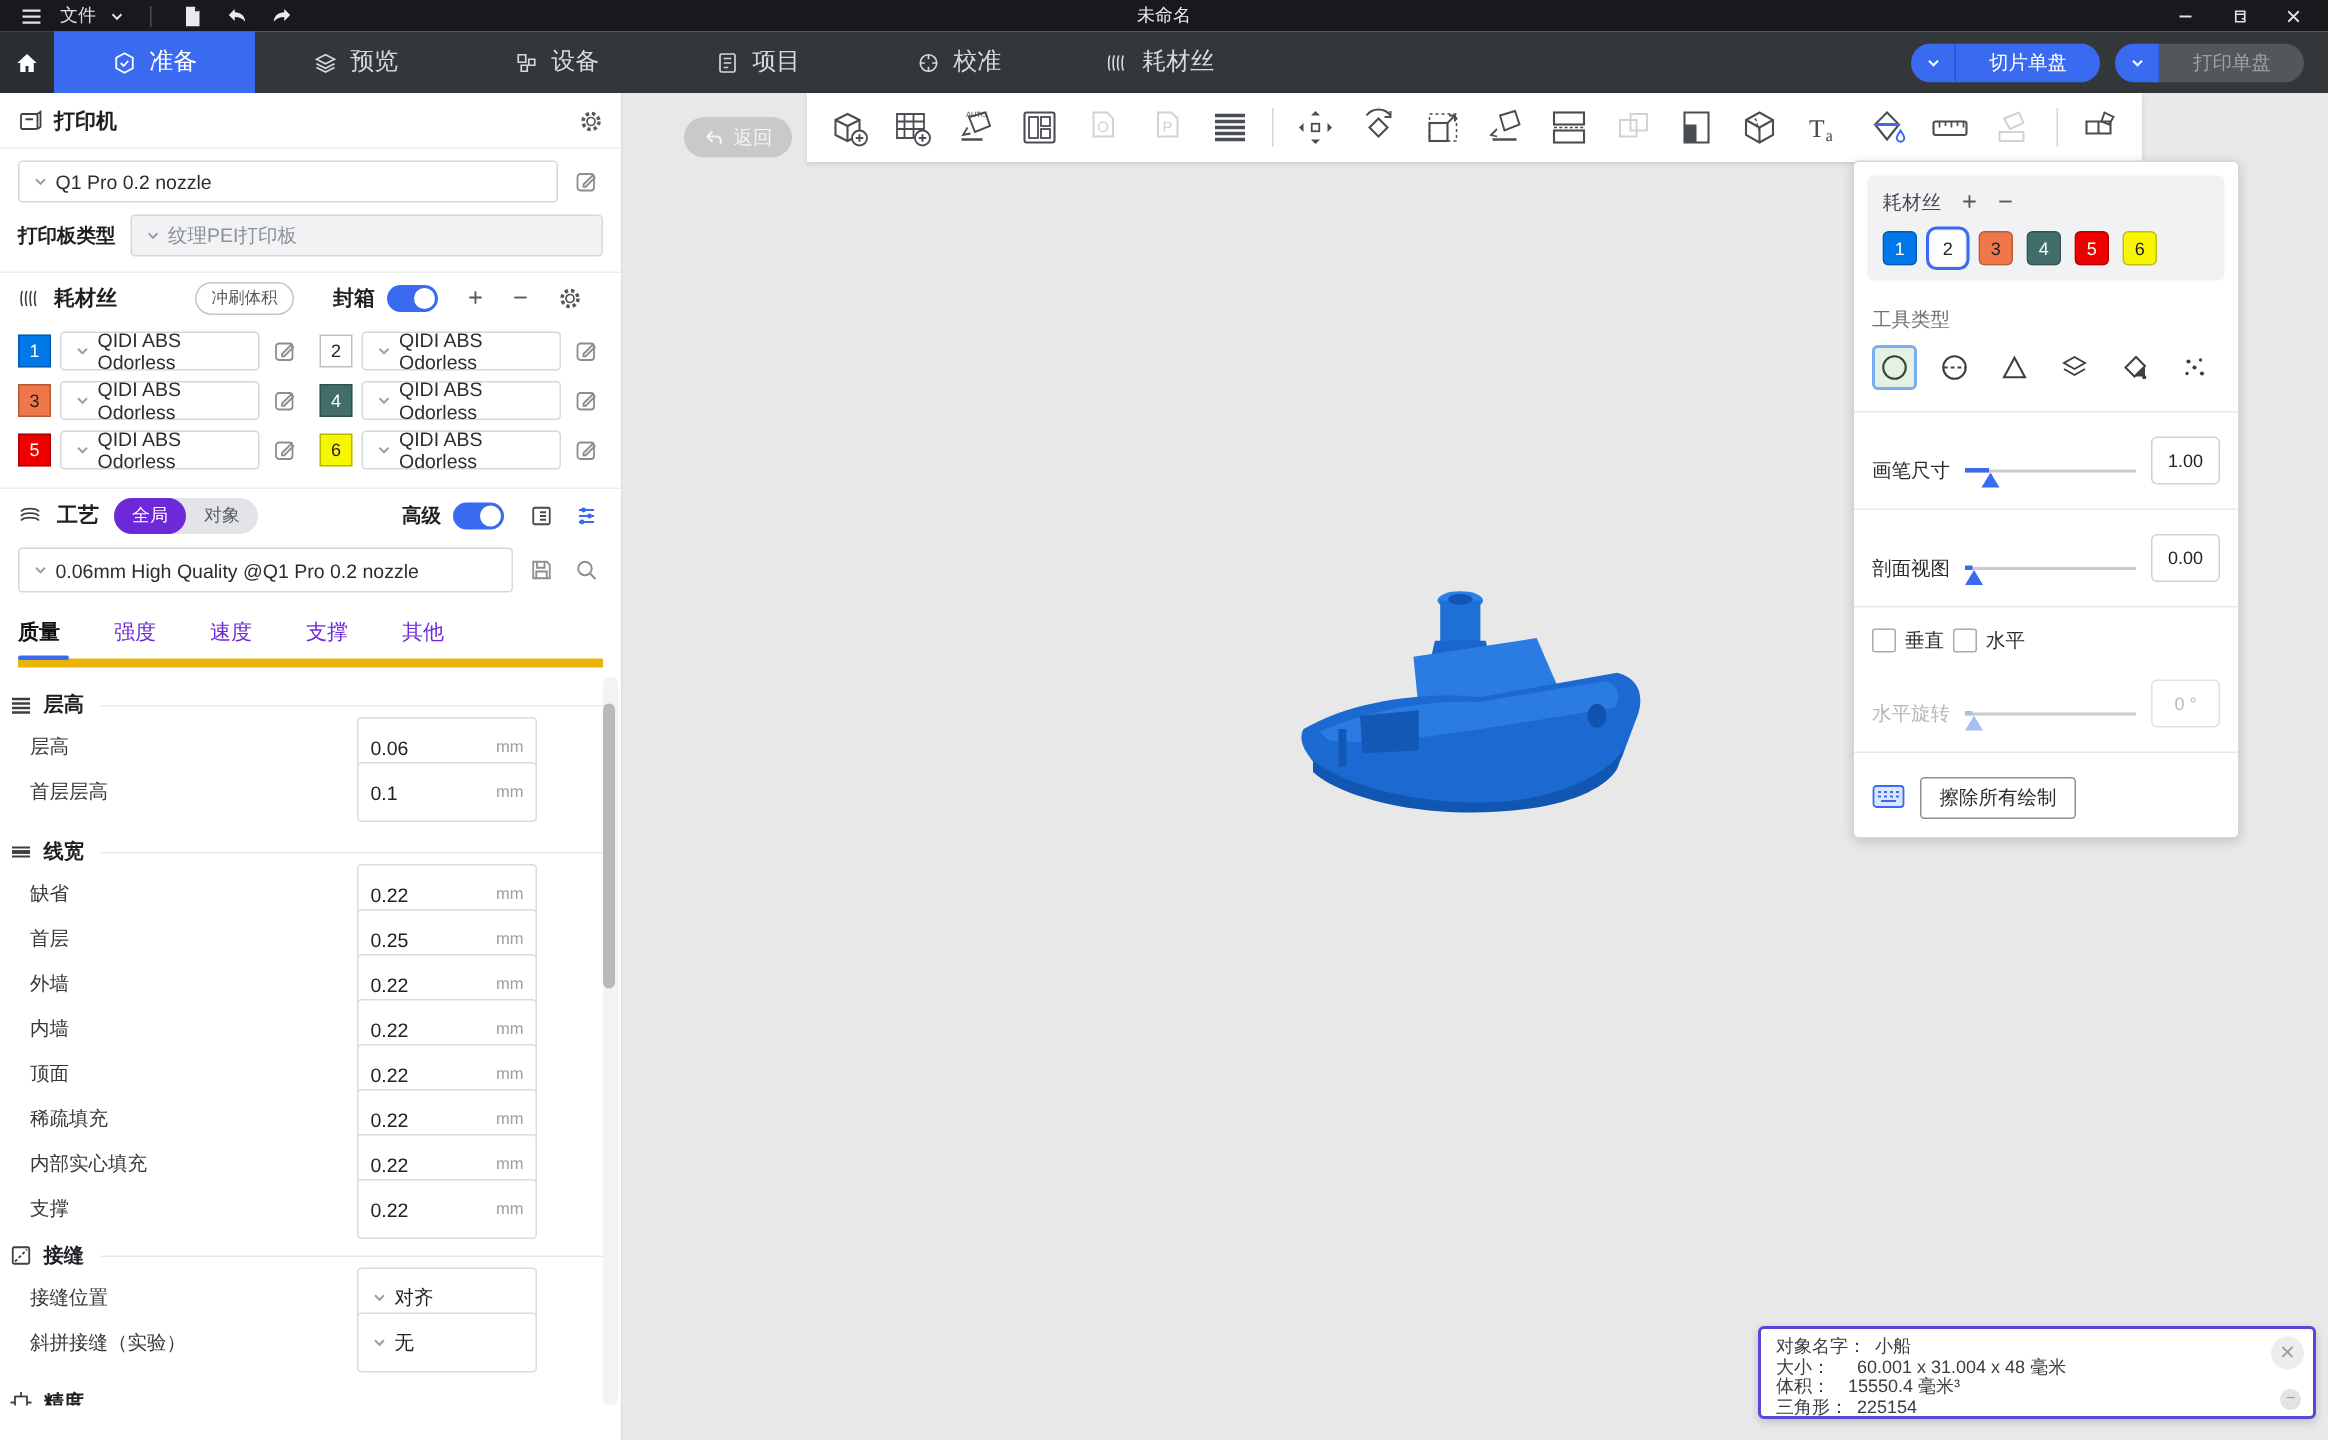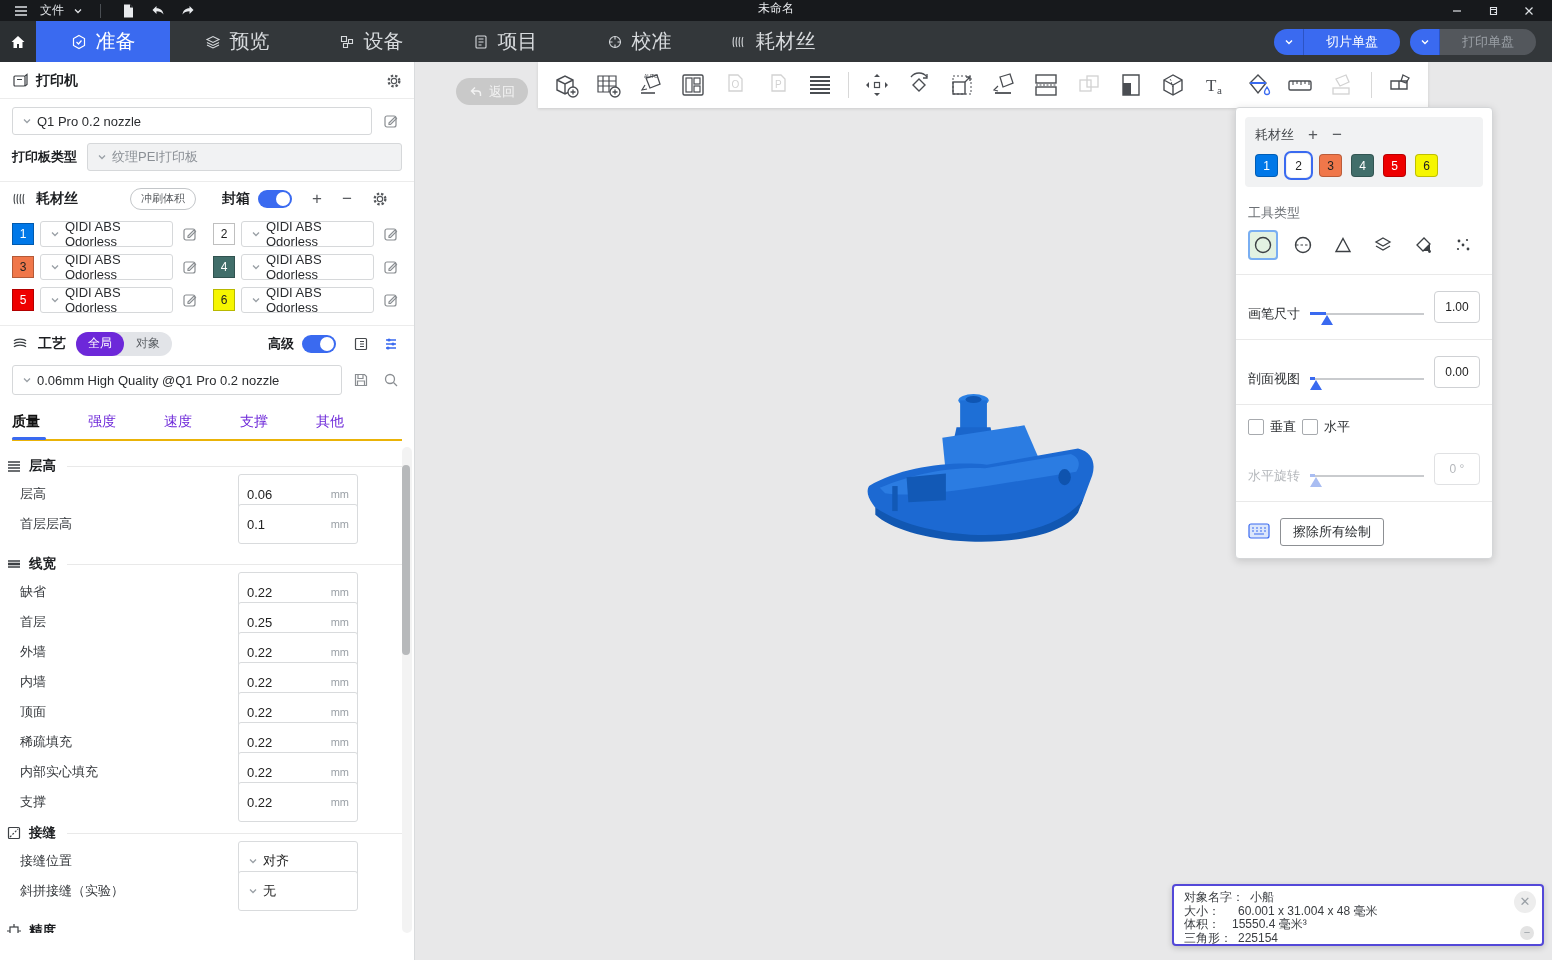--- a/index.html
+++ b/index.html
@@ -2,35 +2,35 @@
 <html><head>
 <meta charset="utf-8">
 <style>
   * { margin:0; padding:0; box-sizing:border-box; }
   html,body { width:1552px; height:960px; overflow:hidden; background:#e8e8e9;
     font-family:"Liberation Sans","DejaVu Sans",sans-serif; }
   .app { position:relative; width:1552px; height:960px; }
 
   
   .titlebar { position:absolute; left:0; top:0; width:1552px; height:21px; background:#17191c;
-    display:flex; color:#dfe2e6; font-size:12px; }
+    display:flex; align-items:center; color:#dfe2e6; font-size:12px; }
   .tb-left { display:flex; align-items:center; gap:8px; padding-left:10px; }
   .tb-divider { width:1px; height:14px; background:#4a4e53; margin:0 8px; }
   .tb-title { position:absolute; left:0; right:0; text-align:center; font-size:12px; color:#e8eaed; pointer-events:none; }
   .tb-right { margin-left:auto; display:flex; align-items:center; gap:14px; padding-right:12px; z-index:2; }
   .tb-btn { display:flex; align-items:center; justify-content:center; width:22px; height:18px; cursor:pointer; }
   .icon16 { width:16px; height:16px; display:block; }
   .icon14 { width:14px; height:14px; display:block; }
   .icon12 { width:12px; height:12px; display:block; }
 
   
   .tabbar { position:absolute; left:0; top:21px; width:1552px; height:41px; background:#33373a;
     display:flex; align-items:stretch; color:#dfe2e6; }
   .home-btn { width:36px; display:flex; align-items:center; justify-content:center; background:#2b2f32; cursor:pointer; }
-  .tab { display:flex; align-items:center; justify-content:center; gap:9px; width:134px; font-size:20px;
+  .tab { display:flex; align-items:center; justify-content:center; gap:9px; width:134px; font-size:16px;
     color:#d7dadd; cursor:pointer; }
   .tab.active { background:#3a6af0; color:#fff; }
   .tabbar-right { margin-left:auto; display:flex; align-items:center; gap:10px; padding-right:16px; }
   .split-btn { display:flex; height:26px; border-radius:13px; overflow:hidden; cursor:pointer; }
   .split-arrow { width:30px; display:flex; align-items:center; justify-content:center; background:#3a6af0; border-right:1px solid #2c54c4; }
   .split-label { display:flex; align-items:center; padding:0 22px; font-size:13px; }
   .split-btn.primary .split-label { background:#3a6af0; color:#fff; }
   .split-btn.secondary .split-label { background:#53575c; color:#9ba0a6; }
 
   
@@ -61,21 +61,21 @@
     font-size:12px; border:1px solid rgba(0,0,0,.25); cursor:pointer; }
   .fil-slot .select { flex:1; height:26px; }
 
   .proc-head { height:36px; margin-top:12px; border-top:1px solid #ececec; gap:10px; }
   .seg { display:flex; background:#e2e4e8; border-radius:12px; height:24px; align-items:center; cursor:pointer; }
   .seg-item { padding:0 12px; font-size:12px; color:#5b5f64; height:24px; display:flex; align-items:center; border-radius:12px; font-weight:normal; }
   .seg-item.active { background:#6d28d9; color:#fff; }
   .proc-right { margin-left:auto; display:flex; align-items:center; gap:8px; font-size:13px; font-weight:normal; }
   .preset-row { margin:4px 12px 0 12px; gap:8px; }
   .preset-row .select { flex:1; height:30px; }
-  .ptabs { display:flex; gap:16px; margin:12px 12px 0 12px; border-bottom:2px solid #eab308; }
+  .ptabs { display:flex; gap:4px; margin:12px 12px 0 12px; border-bottom:6px solid #eab308; }
   .ptab { padding:6px 0 8px 0; width:60px; font-size:14px; color:#6d28d9; cursor:pointer; position:relative; text-align:left; }
   .ptab.active { font-weight:bold; color:#111; }
   .ptab.active::after { content:""; position:absolute; left:0; bottom:-1px; width:34px; height:3px; background:#3a6af0; border-radius:2px; }
 
   .params { position:relative; margin-top:6px; height:486px; overflow:hidden; padding:0 0 0 0; }
   .sec-head { display:flex; align-items:center; gap:7px; margin:10px 12px 4px 6px; font-size:13.5px; font-weight:bold; color:#1d1f22; }
   .sec-head .rule { flex:1; height:1px; background:#e9e9e9; margin-left:4px; }
   .prow { display:flex; align-items:center; height:30px; padding:0 56px 0 20px; font-size:13px; color:#35383c; }
   .prow .pval { margin-left:auto; width:120px; height:40px; border:1px solid #d9dbdd; border-radius:3px;
     display:flex; align-items:center; padding:0 8px; font-size:13px; color:#222; background:#fff; }

